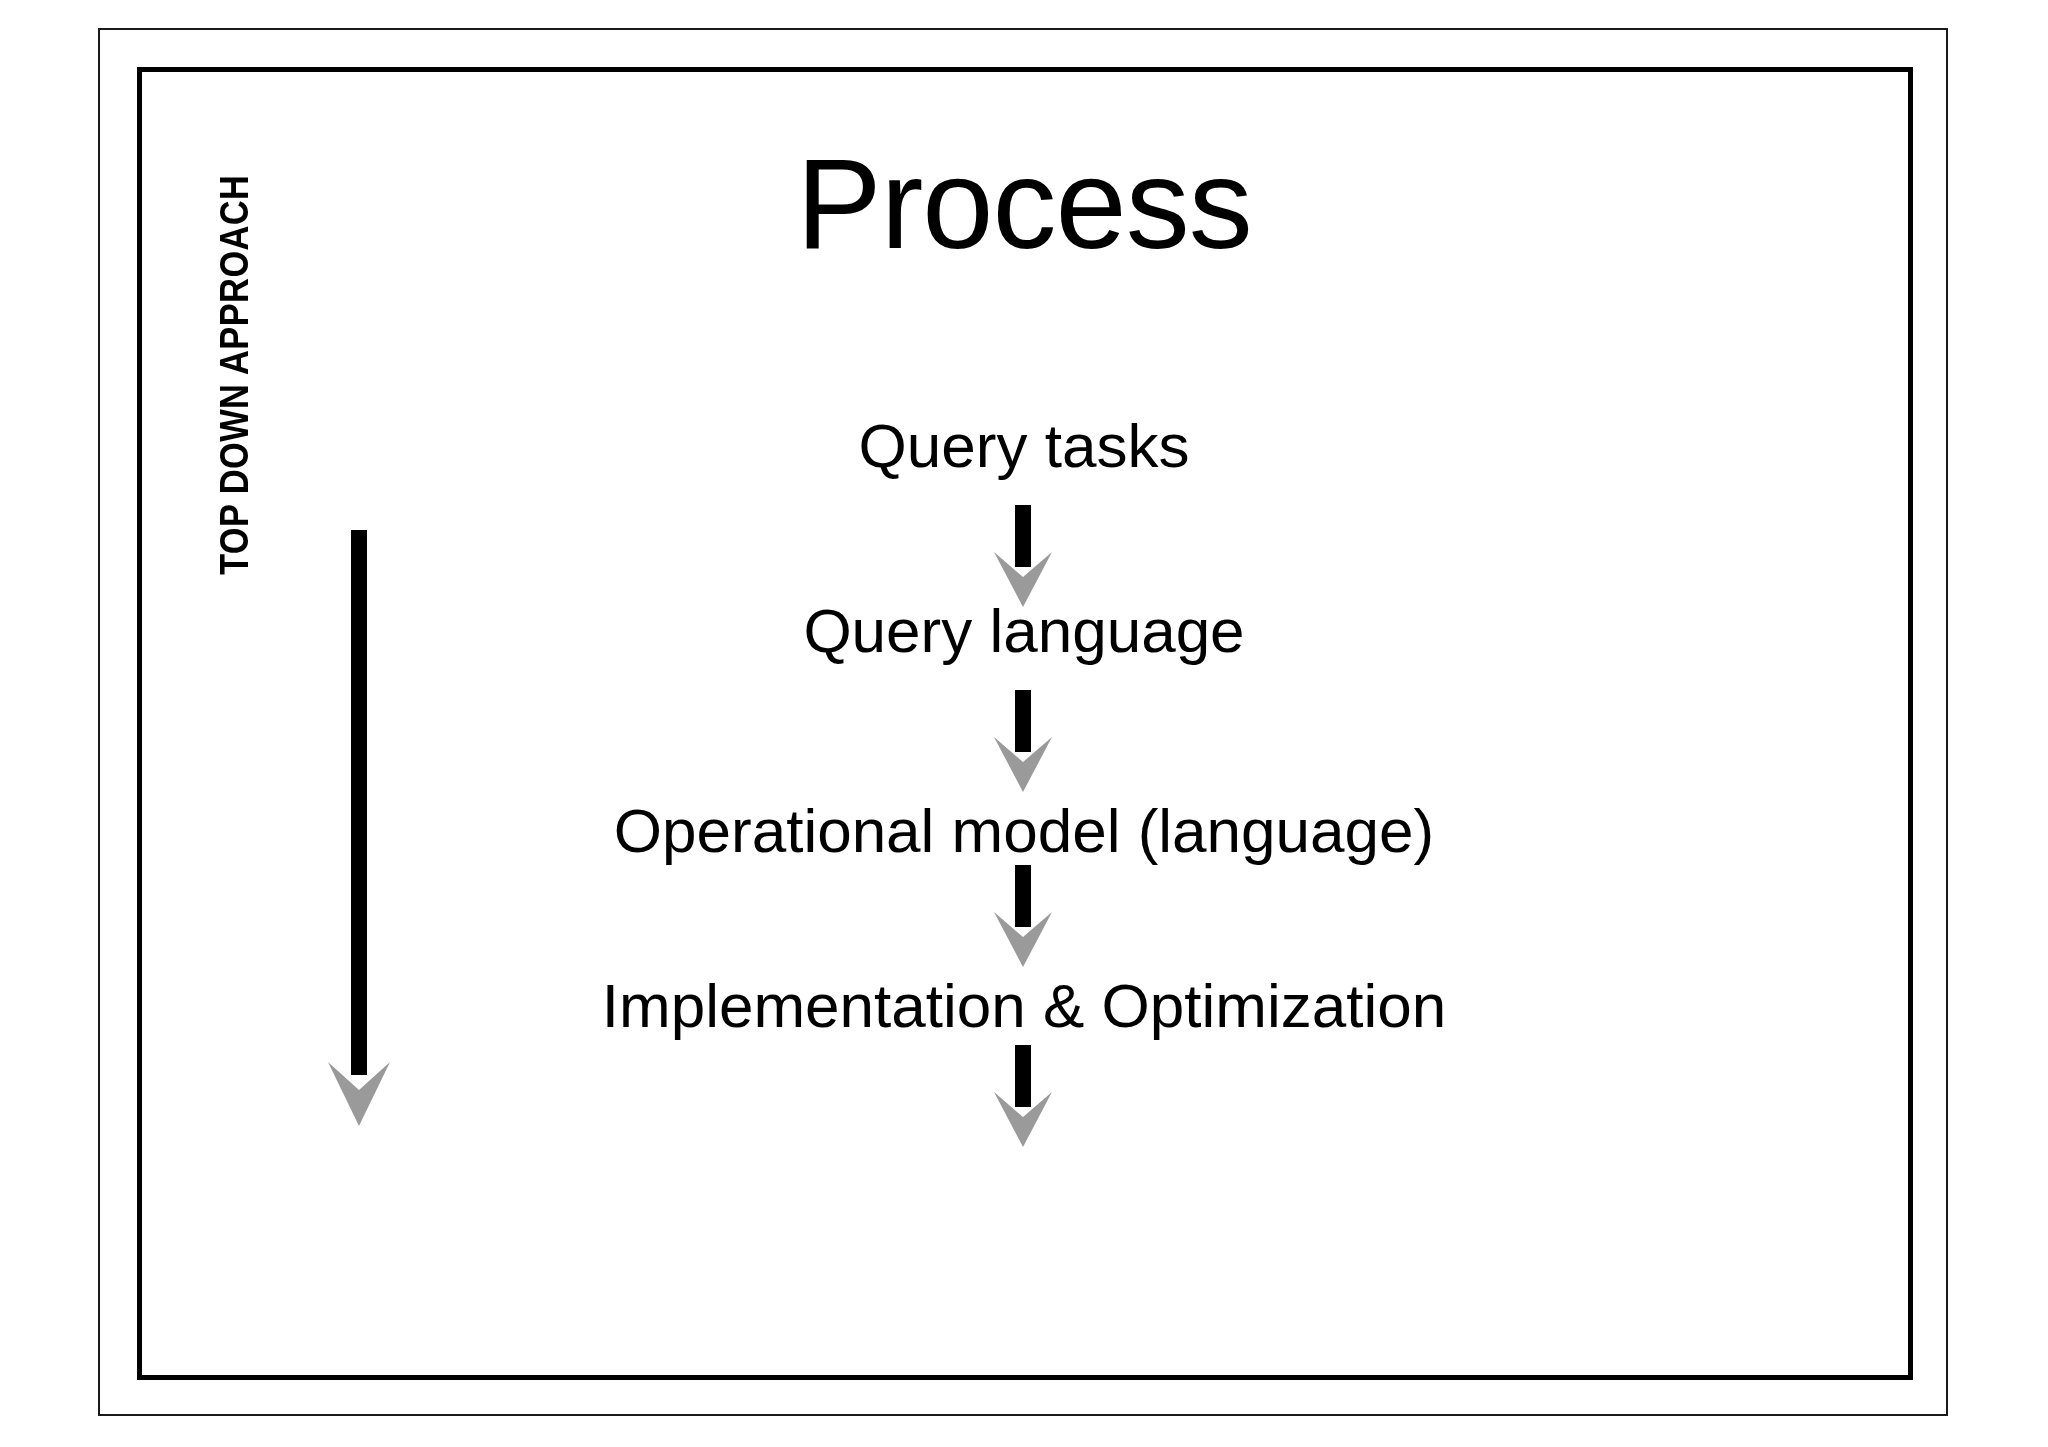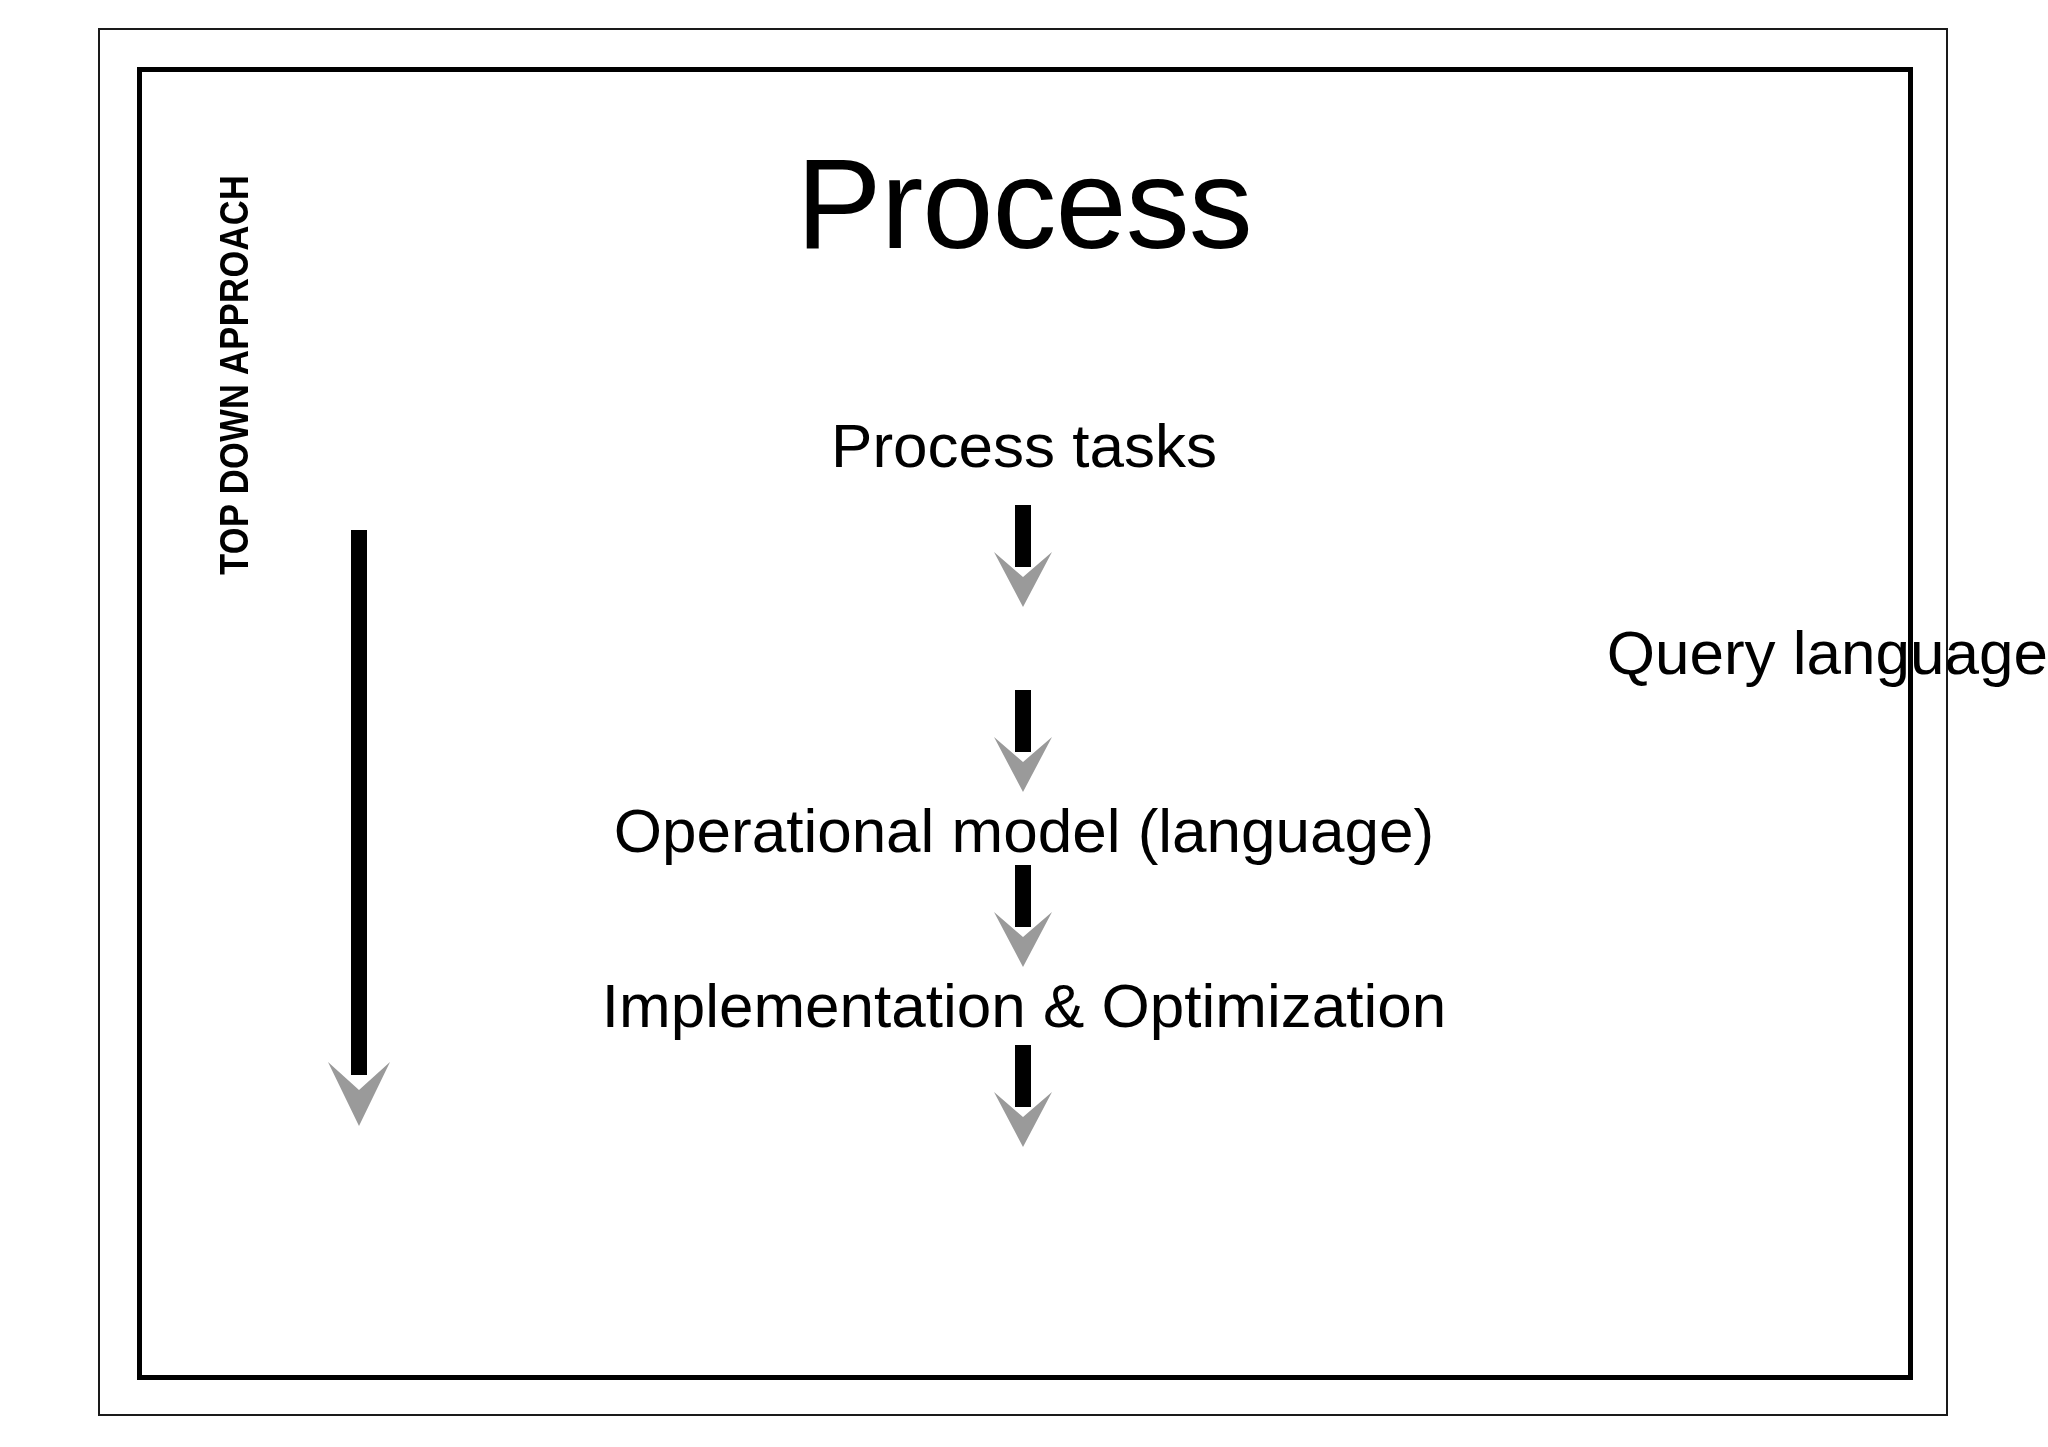--- a/index.html
+++ b/index.html
@@ -102,21 +102,21 @@
   .flow-step {
     position: absolute;
     width: 2048px;
     text-align: center;
     font-size: 62px;
     font-weight: 400;
     line-height: 1;
     white-space: nowrap;
   }
   .step-0 { top: 415px; }
-  .step-1 { top: 622px; text-align: right; }
+  .step-1 { top: 600px; }
   .step-2 { top: 800px; }
   .step-3 { top: 975px; }
   .step-4 { top: 1155px; }
 </style>
 </head>
 <body>
 
 <div class="page">
 
   <div class="outer-frame"></div>
@@ -128,21 +128,21 @@
     <span class="vertical-label-inner">TOP DOWN APPROACH</span>
   </div>
 
   <svg class="arrow" style="left:326px; top:530px; width:66px; height:596px;" viewBox="0 0 66 596" xmlns="http://www.w3.org/2000/svg">
     <rect x="25" y="0" width="16" height="545" fill="#000000"></rect>
     <path d="M 2 532 L 33 596 L 64 532 L 33 560 Z" fill="#9a9a9a"></path>
   </svg>
 
   <div class="flow">
 
-    <div class="flow-step step-0">Process tasks</div>
+    <div class="flow-step step-0">Query tasks</div>
 
     <svg class="arrow" style="left:992px; top:505px; width:62px; height:102px;" viewBox="0 0 62 102" xmlns="http://www.w3.org/2000/svg">
       <rect x="23" y="0" width="16" height="62" fill="#000000"></rect>
       <path d="M 2 47 L 31 102 L 60 47 L 31 72 Z" fill="#9a9a9a"></path>
     </svg>
 
     <div class="flow-step step-1">Query language</div>
 
     <svg class="arrow" style="left:992px; top:690px; width:62px; height:102px;" viewBox="0 0 62 102" xmlns="http://www.w3.org/2000/svg">
       <rect x="23" y="0" width="16" height="62" fill="#000000"></rect>

